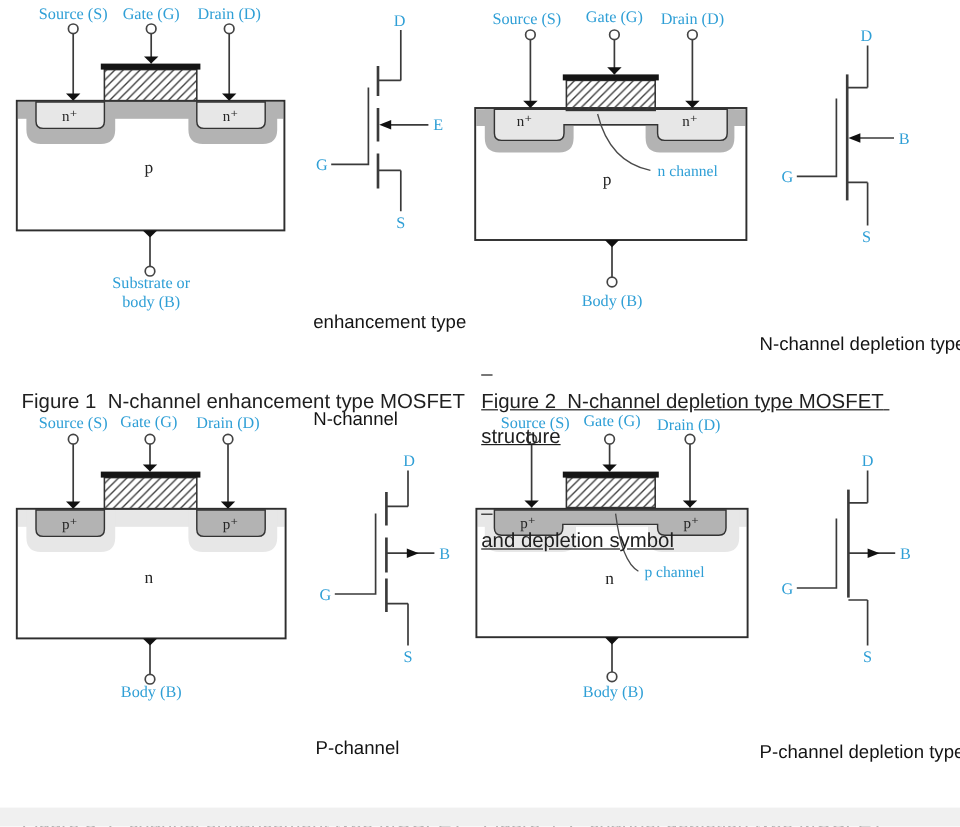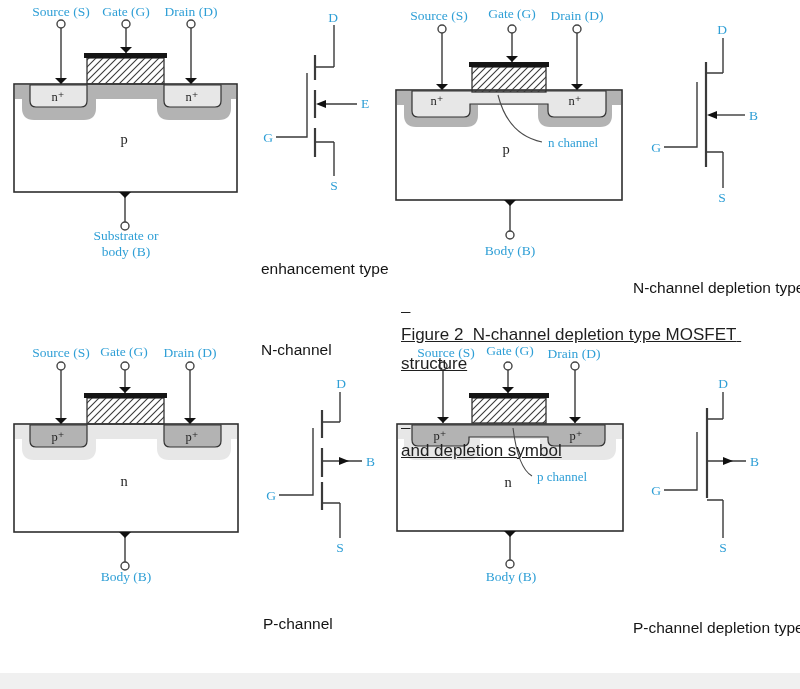--- a/index.html
+++ b/index.html
@@ -217,20 +217,21 @@
 </div>
 <div class="typecap" style="left:263px;top:556px;width:160px;">
   <div>P-channel</div>
   
 </div>
 <div class="typecap" style="left:633px;top:560px;width:180px;">
   <div>P-channel depletion type</div>
 </div>
 
 <div class="cap" style="left:18px;top:262px;width:375px;">
+  <div>Figure 1  N-channel enhancement type MOSFET</div>
 </div>
 <div class="cap" style="left:401px;top:262px;width:395px;text-decoration:underline;">
   <div>Figure 2  N-channel depletion type MOSFET structure</div>
   <div>and depletion symbol</div>
 </div>
 <div class="cap" style="left:18px;top:612px;width:375px;">
   <div>Figure 3  P-channel enhancement type MOSFET</div>
   
 </div>
 <div class="cap" style="left:402px;top:612px;width:395px;">

